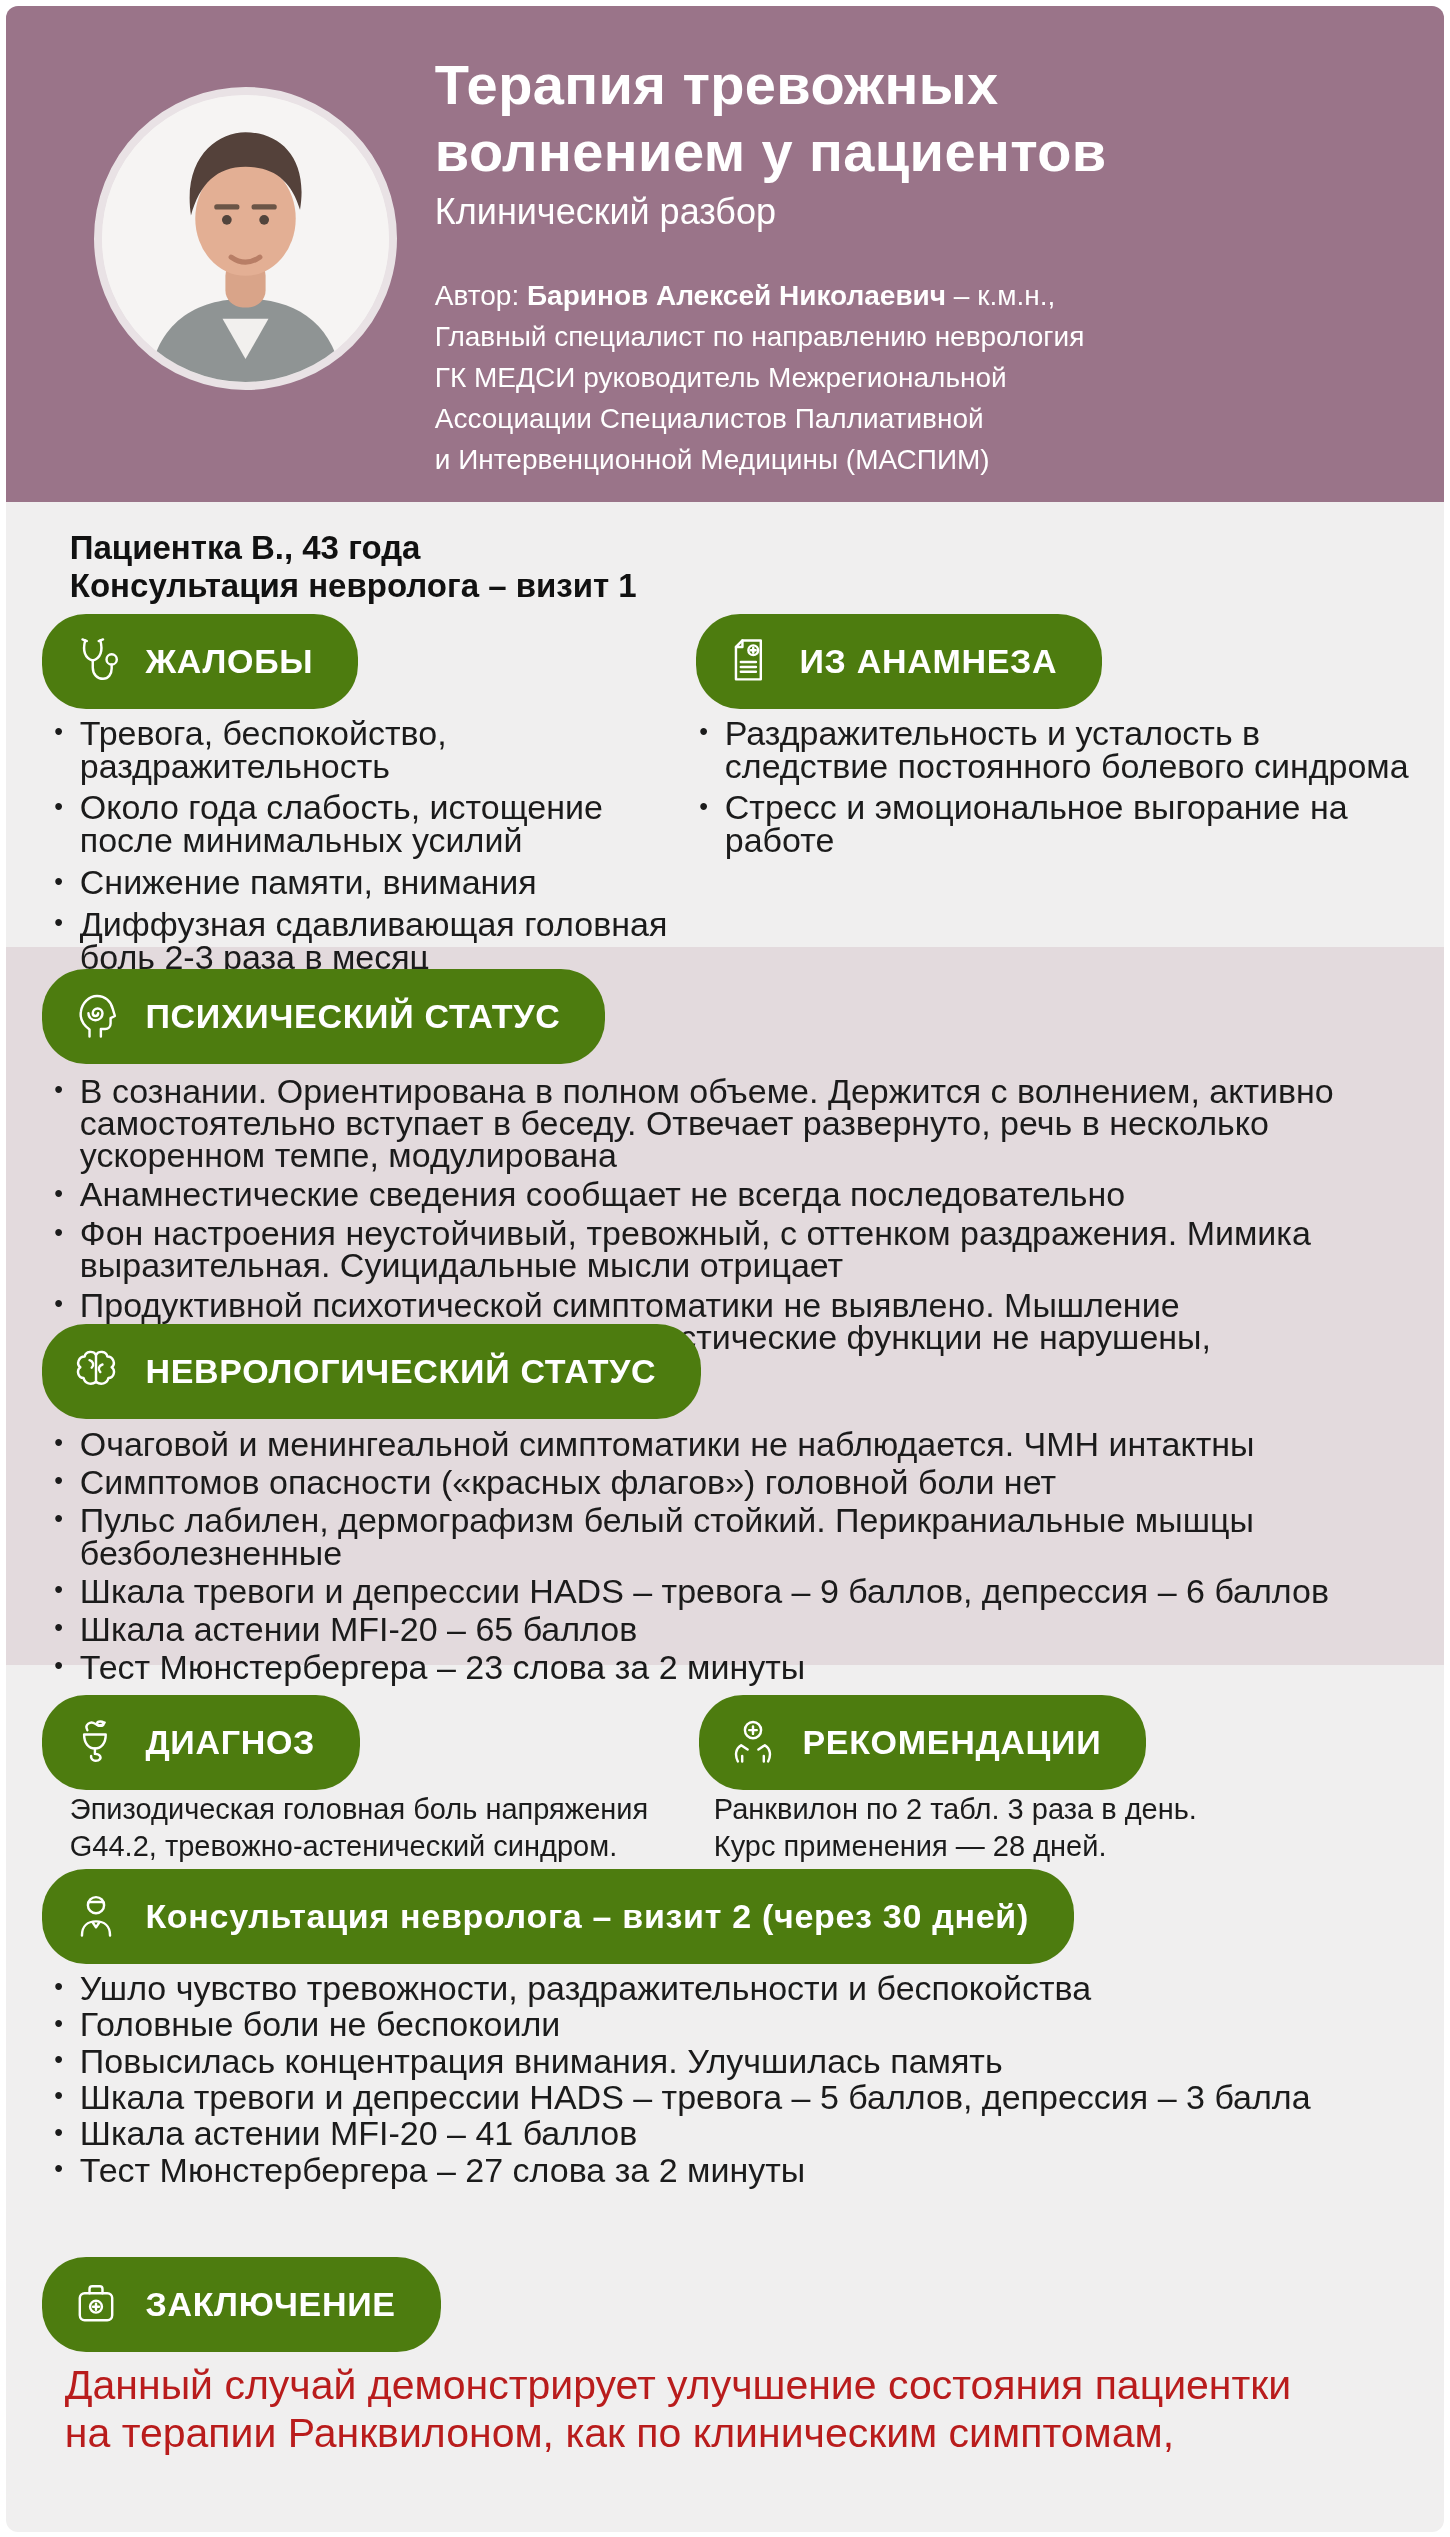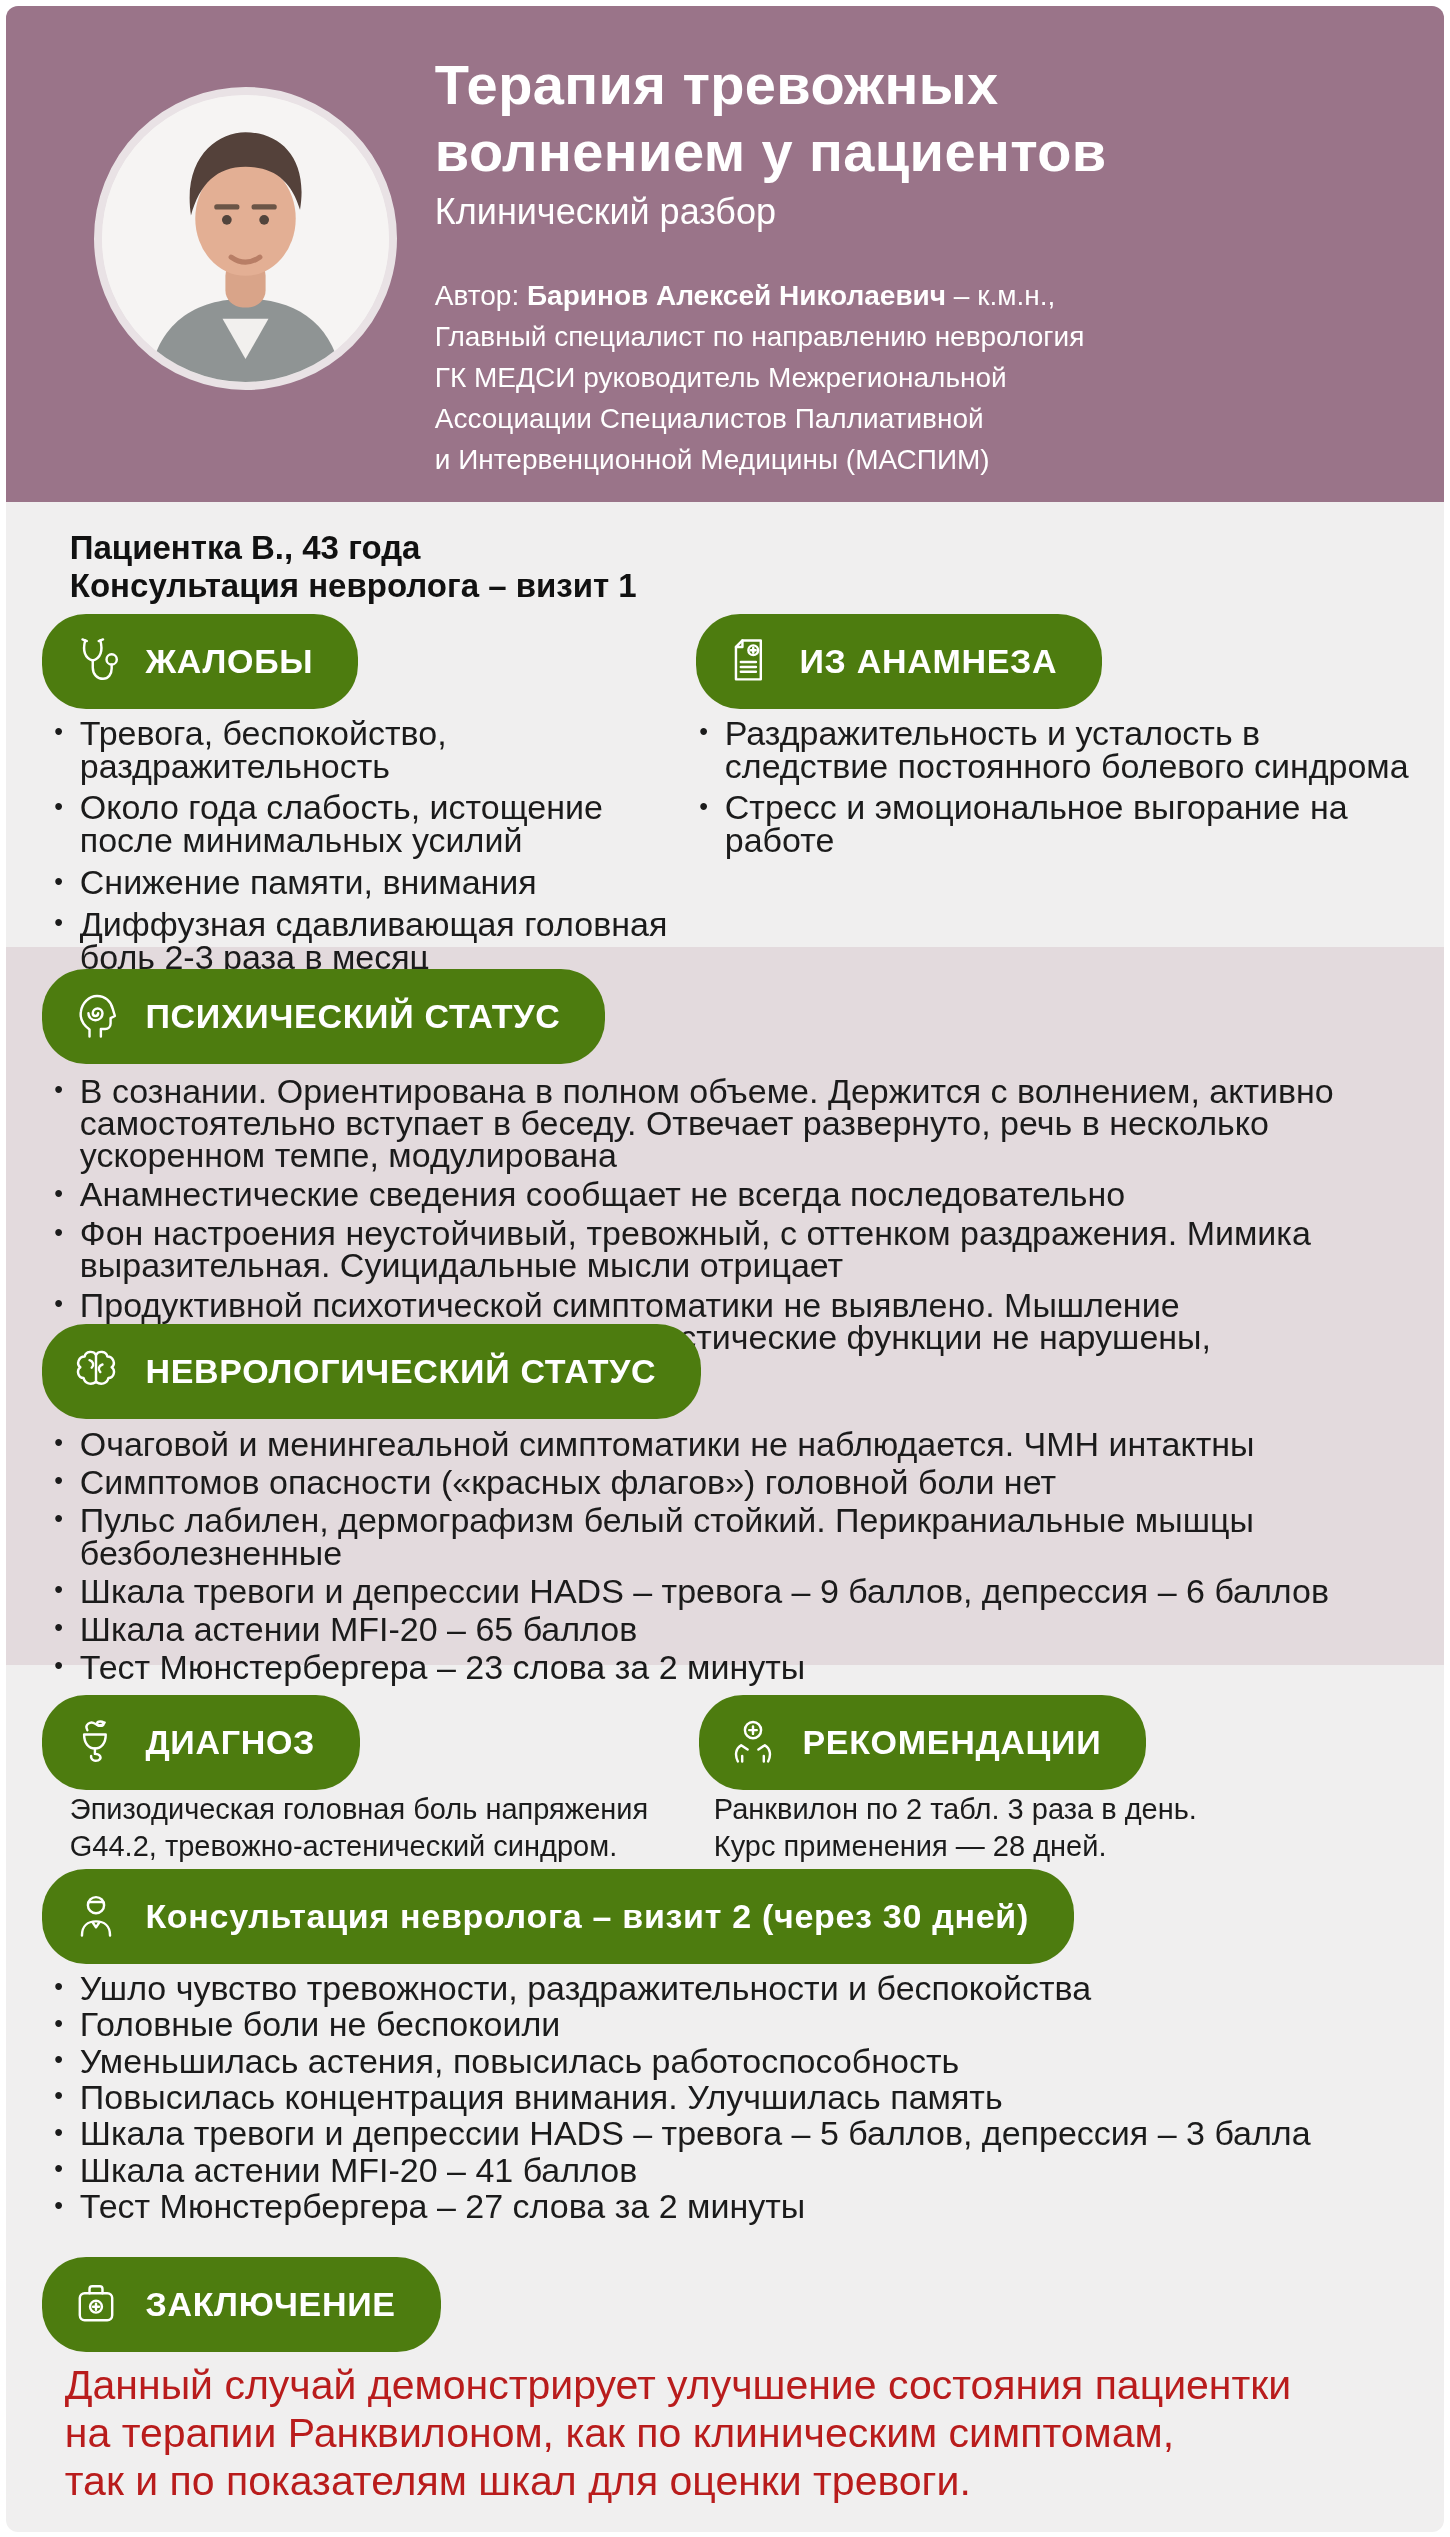--- a/index.html
+++ b/index.html
@@ -187,38 +187,36 @@
         <path d="M37 24 H63"></path>
         <path d="M24 86 C24 68 35 60 50 60 C65 60 76 68 76 86"></path>
         <path d="M44 62 L50 71 L56 62"></path>
       </svg>
     </span>
     <span class="label">Консультация невролога – визит 2 (через 30 дней)</span>
   </div>
   <ul class="bullets b-visit2" style="left:44px;top:1966px;width:1269px;">
     <li>Ушло чувство тревожности, раздражительности и беспокойства</li>
     <li>Головные боли не беспокоили</li>
-    <li>Уменьшилась астения, повысилась работоспособность</li>
     <li>Повысилась концентрация внимания. Улучшилась память</li>
     <li>Шкала тревоги и депрессии HADS – тревога – 5 баллов, депрессия – 3 балла</li>
     <li>Шкала астении MFI-20 – 41 баллов</li>
     <li>Тест Мюнстербергера – 27 слова за 2 минуты</li>
   </ul>
 
   <div class="pill" style="left:36px;top:2251px;">
     <span class="icon">
       <svg viewBox="0 0 100 100" stroke="#FFFFFF" stroke-width="4.5" fill="none" stroke-linecap="round" stroke-linejoin="round">
         <rect x="20" y="30" width="60" height="50" rx="9"></rect>
         <path d="M38 30 V22 C38 19 40 17 43 17 H57 C60 17 62 19 62 22 V30"></path>
         <circle cx="50" cy="55" r="11"></circle>
         <path d="M50 49.5 V60.5 M44.5 55 H55.5"></path>
       </svg>
     </span>
     <span class="label">ЗАКЛЮЧЕНИЕ</span>
   </div>
   <div class="conclusion-text" style="left:59px;top:2355px;width:1334px;">
     <div>Данный случай демонстрирует улучшение состояния пациентки</div>
     <div>на терапии Ранквилоном, как по клиническим симптомам,</div>
-    <div>так и по показателям шкал для оценки тревоги.</div>
   </div>
 
 </div>
 
 
 </body></html>

